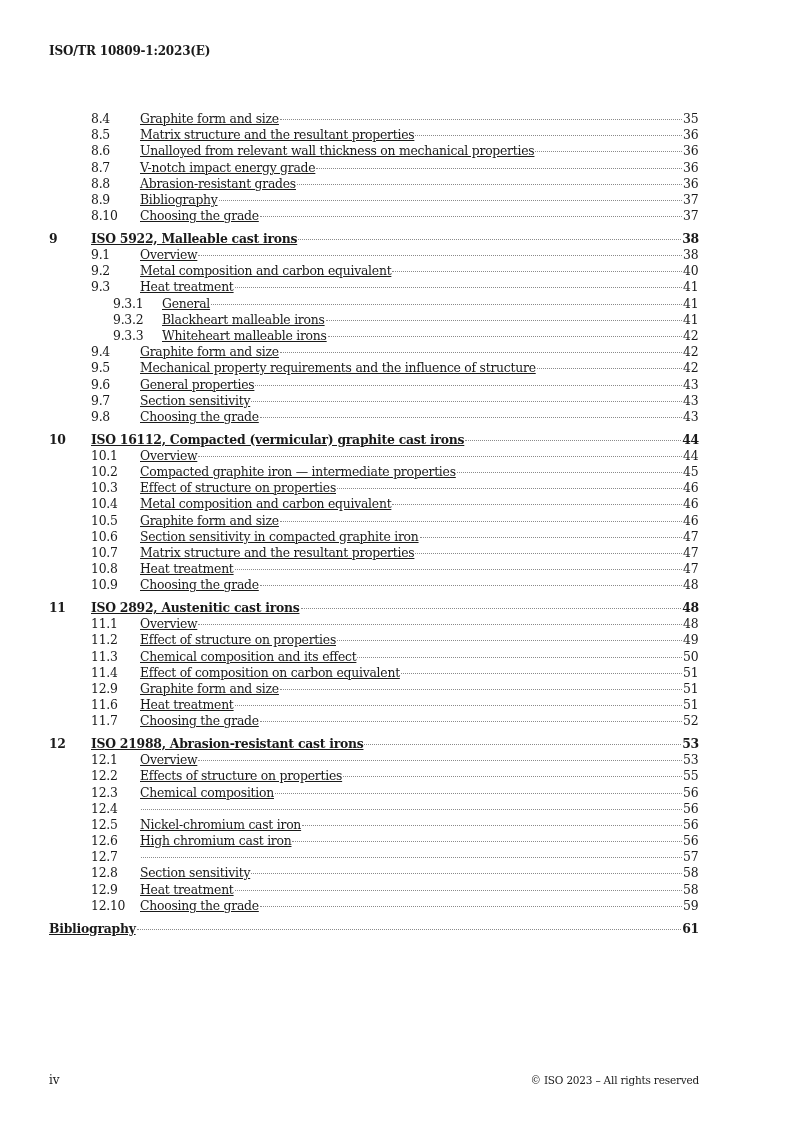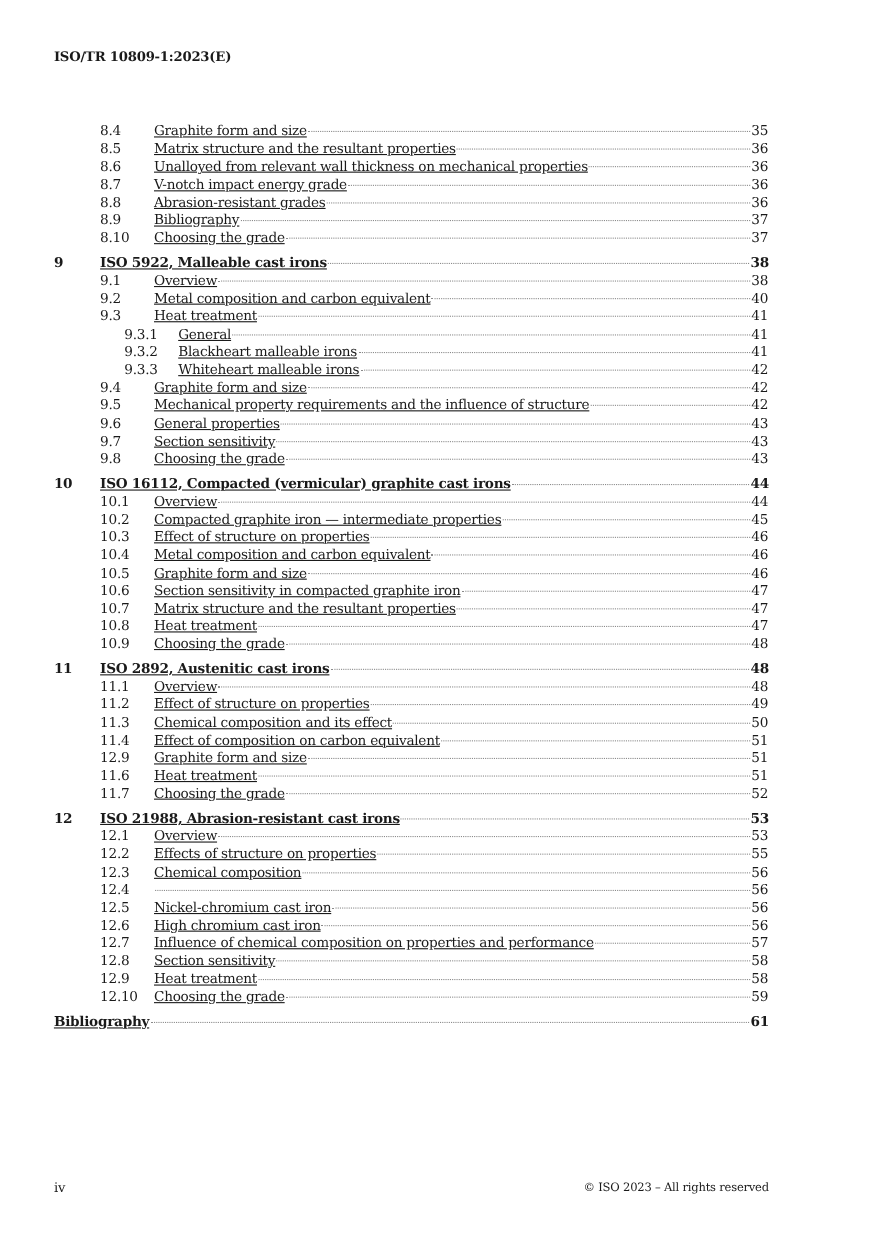--- a/index.html
+++ b/index.html
@@ -291,21 +291,20 @@
       <span class="page">56</span>
     </div>
     <div class="row l2">
       <span class="num">12.6</span>
       <span class="title">High chromium cast iron</span>
       <span class="leader"></span>
       <span class="page">56</span>
     </div>
     <div class="row l2">
       <span class="num">12.7</span>
-      <span class="title">Influence of chemical composition on properties and performance</span>
       <span class="leader"></span>
       <span class="page">57</span>
     </div>
     <div class="row l2">
       <span class="num">12.8</span>
       <span class="title">Section sensitivity</span>
       <span class="leader"></span>
       <span class="page">58</span>
     </div>
     <div class="row l2">

